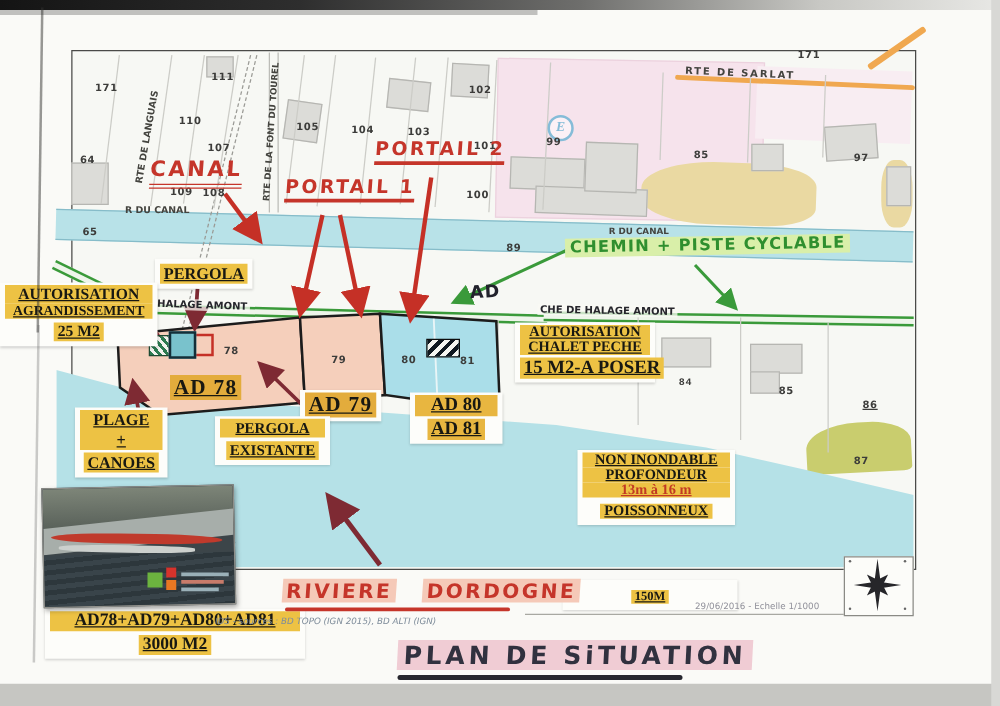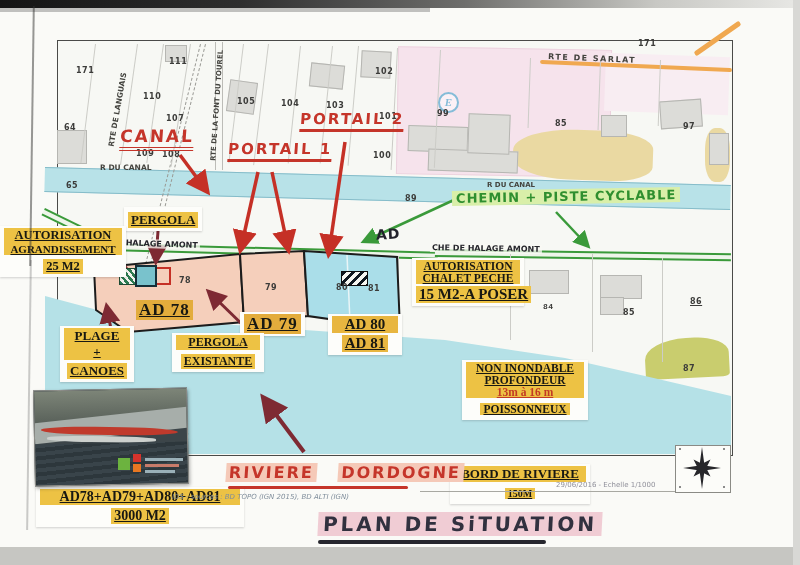--- a/index.html
+++ b/index.html
@@ -189,25 +189,25 @@
       <span class="pnum" style="left: 373px; top: 151px;">100</span>
       <span class="pnum" style="left: 437px; top: 109px;">99</span>
       <span class="pnum" style="left: 136px; top: 149px;">109</span>
       <span class="pnum" style="left: 162px; top: 150px;">108</span>
       <span class="pnum" style="left: 405px; top: 194px;">89</span>
       <span class="pnum" style="left: 638px; top: 39px;">171</span>
       <span class="pnum" style="left: 555px; top: 119px;">85</span>
       <span class="pnum" style="left: 683px; top: 122px;">97</span>
       <span class="pnum" style="left: 543px; top: 302px; font-family: Liberation Mono, monospace;">84</span>
       <span class="pnum" style="left: 623px; top: 308px;">85</span>
-      <span class="pnum" style="left: 690px; top: 297px; text-decoration: underline;">86</span>
+      <span class="pnum" style="left: 690px; top: 319px; text-decoration: underline;">86</span>
       <span class="pnum" style="left: 683px; top: 364px;">87</span>
       <span class="pnum" style="left: 179px; top: 276px;">78</span>
       <span class="pnum" style="left: 265px; top: 283px;">79</span>
-      <span class="pnum" style="left: 336px; top: 283px;">80</span>
+      <span class="pnum" style="left: 321px; top: 283px;">80</span>
       <span class="pnum" style="left: 368px; top: 284px;">81</span>
       <span class="pnum" style="left: 177px; top: 429px;">46</span>
     </div>
 
   <div class="hand-red" style="left:120px;top:126px;font-size:17px;border-bottom:4px double #c5352a;padding-bottom:1px">CANAL</div>
   <div class="hand-red" style="left:228px;top:140px;font-size:15px;border-bottom:3px solid #c5352a;padding-bottom:1px">PORTAIL 1</div>
   <div class="hand-red" style="left:300px;top:110px;font-size:15px;border-bottom:3px solid #c5352a;padding-bottom:1px">PORTAIL 2</div>
   <div class="hand-green" style="left:452px;top:189px">CHEMIN + PISTE CYCLABLE</div>
 
   <div class="patch" style="left:124px;top:207px">
@@ -242,21 +242,20 @@
     <span class="hl lbl-line">PERGOLA</span>
     <span class="hl">EXISTANTE</span>
   </div>
   <div class="patch" style="left:462px;top:360px;width:118px">
     <span class="hl lbl-line" style="font-size:11.5px">NON INONDABLE</span>
     <span class="hl lbl-line" style="font-size:11.5px">PROFONDEUR</span>
     <span class="hl red lbl-line" style="font-size:11.5px">13m à 16 m</span>
     <span class="hl" style="font-size:11.5px">POISSONNEUX</span>
   </div>
   <div class="patch" style="left:450px;top:464px;width:132px">
-    <span class="hl lbl-line" style="font-size:13px">BORD DE RIVIERE</span>
     <span class="hl" style="font-size:10px">150M</span>
   </div>
   <div class="patch" style="left:36px;top:487px;width:200px">
     <span class="hl lbl-line" style="font-size:14px">AD78+AD79+AD80+AD81</span>
     <span class="hl" style="font-size:14px">3000 M2</span>
   </div>
 
   <div class="hand-red" style="left:226px;top:463px;font-size:16px">
     <span class="hl-pink">RIVIERE</span>
     <span class="hl-pink" style="margin-left:14px">DORDOGNE</span>

